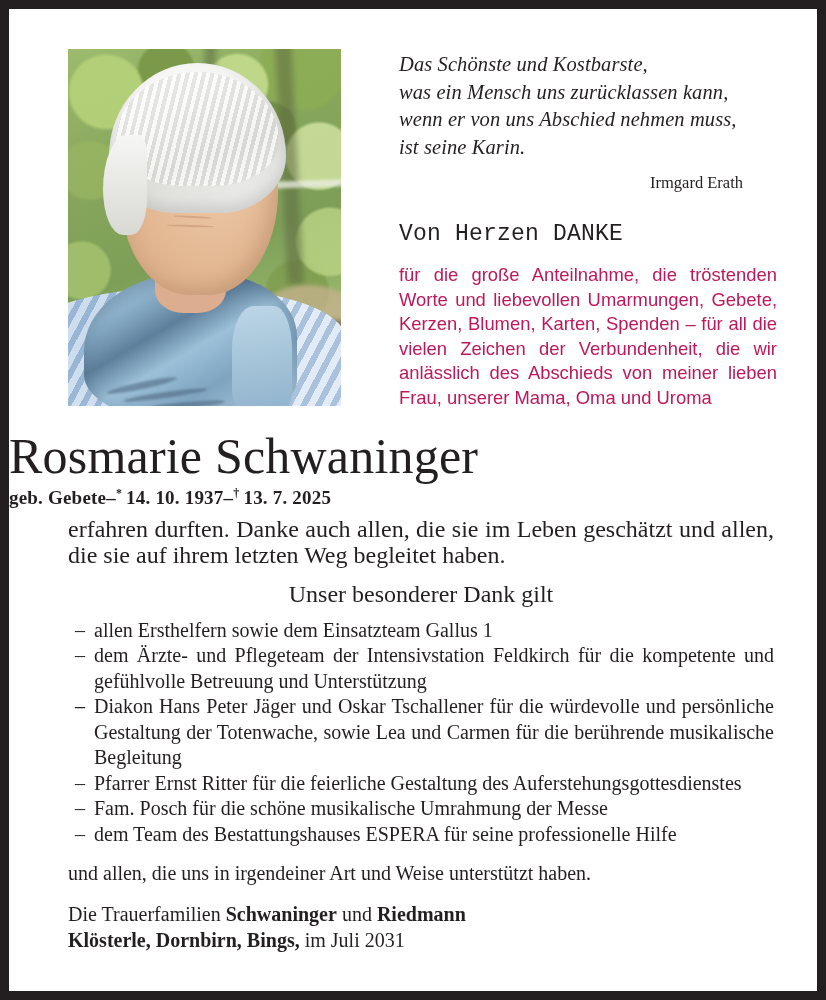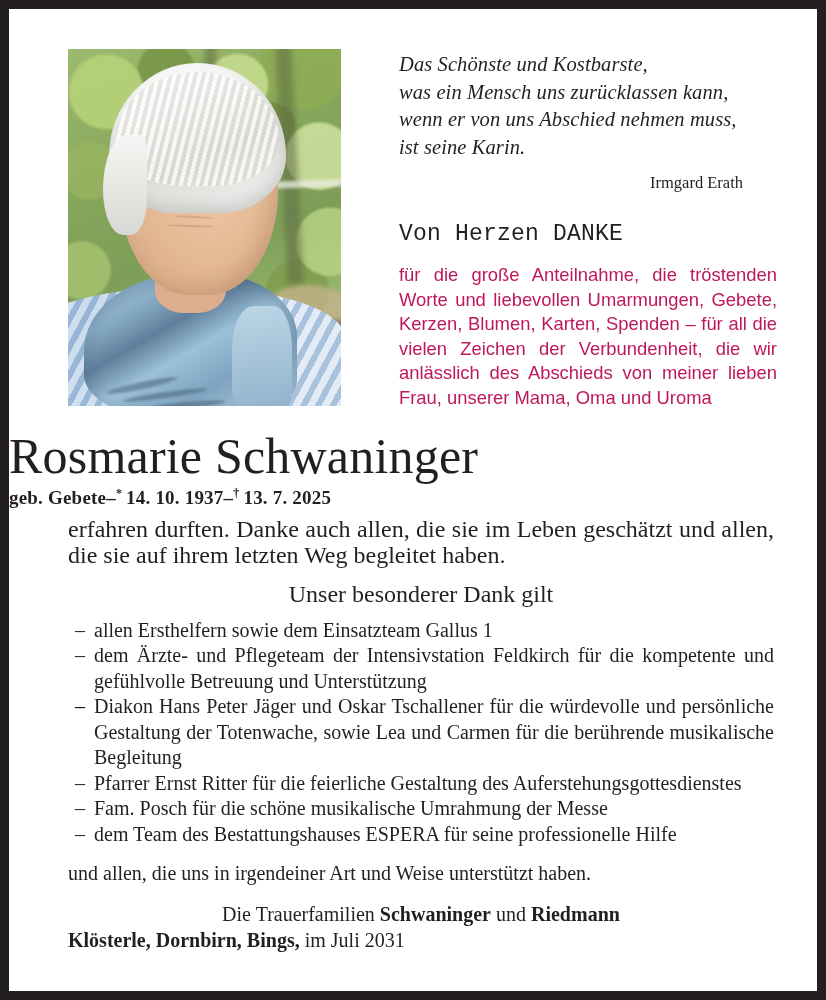--- a/index.html
+++ b/index.html
@@ -404,21 +404,21 @@
     left: 7px;
     top: 0;
   }
 
   .closing {
     margin-top: 0;
     font-size: 20px;
     line-height: 25.5px;
   }
   .families {
-    text-align: center;
+    text-align: left;
     font-size: 20px;
     line-height: 26px;
   }
   .families b { font-weight: bold; }
   .places {
     text-align: left;
     font-size: 20px;
     line-height: 26px;
   }
   .places b { font-weight: bold; }

